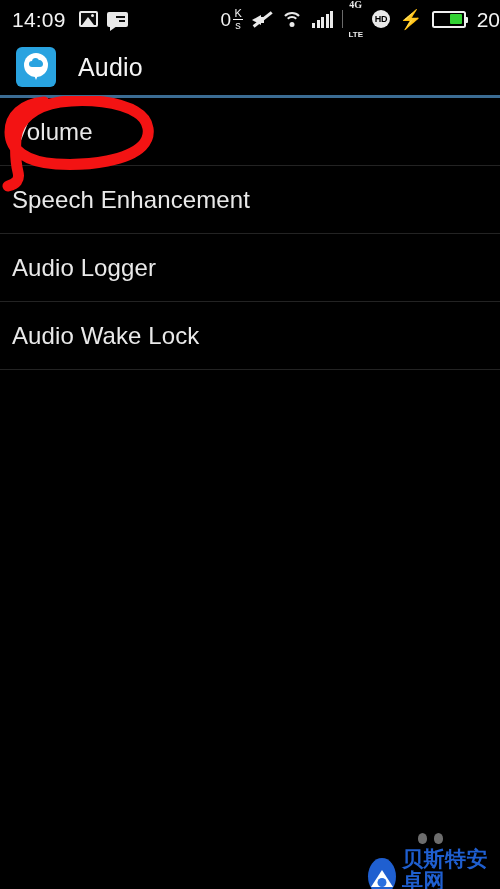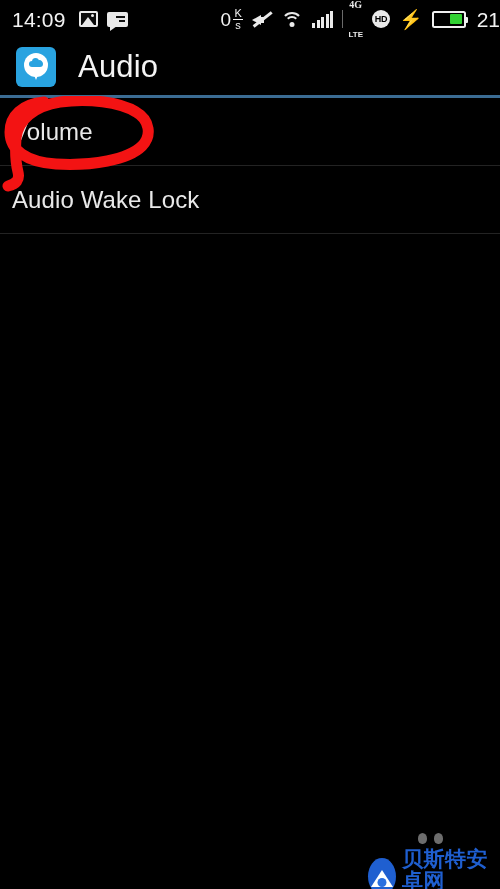--- a/index.html
+++ b/index.html
@@ -97,21 +97,21 @@
   }
   .pin{ width:24px; height:28px; position:relative; }
   .pin .head{ width:24px; height:24px; border-radius:50%; background:#fff; position:absolute; top:0; left:0; }
   .pin .tip{ position:absolute; left:7.5px; top:17px; width:0; height:0;
              border-left:4.5px solid transparent; border-right:4.5px solid transparent; border-top:10px solid #fff; }
   .pin .cloud{ position:absolute; left:5px; top:8px; width:14px; height:6px; background:#29a3e0; border-radius:4px; }
   .pin .cloud:before{ content:""; position:absolute; left:2.5px; top:-3.5px; width:7px; height:7px;
                       border-radius:50%; background:#29a3e0; }
   .pin .cloud:after{ content:""; position:absolute; left:7.5px; top:-1.5px; width:5px; height:5px;
                      border-radius:50%; background:#29a3e0; }
-  .app-title{ color:#f4f4f4; font-size:31px; margin-left:22px; letter-spacing:.2px; }
+  .app-title{ color:#f4f4f4; font-size:25px; margin-left:22px; letter-spacing:.2px; }
 
   .appbar-rule{ position:absolute; top:95px; left:0; width:500px; height:3px; background:#3b6c93; }
 
   
   .list{ position:absolute; top:98px; left:0; width:500px; }
   .row{
     height:68px; display:flex; align-items:center;
     padding-left:12px; border-bottom:1.5px solid #232323; background:#000;
   }
   .row:last-child{ border-bottom:1.5px solid #232323; }
@@ -190,39 +190,45 @@
         <span class="b">LTE</span>
       </span>
 
       <span class="ico-hd">HD</span>
 
       <span class="ico-bolt">⚡</span>
 
       <span class="ico-batt">
         <span class="fill" style="width: 45%; background: rgb(50, 210, 51);"></span>
       </span>
-      <span class="sb-batt-num">21</span>
+      <span class="sb-batt-num">20</span>
     </div>
   </div>
 
   <div class="appbar">
     <div class="app-icon" style="background: rgb(41, 163, 224);">
       <span class="pin">
         <span class="head"></span>
         <span class="tip"></span>
         <span class="cloud"></span>
       </span>
     </div>
     <div class="app-title">Audio</div>
   </div>
   <div class="appbar-rule" style="background: rgb(59, 108, 147);"></div>
 
   <div class="list">
     <div class="row">
       <span class="row-label">Volume</span>
+    </div>
+    <div class="row">
+      <span class="row-label">Speech Enhancement</span>
+    </div>
+    <div class="row">
+      <span class="row-label">Audio Logger</span>
     </div>
     <div class="row">
       <span class="row-label">Audio Wake Lock</span>
     </div>
   </div>
 
   <svg class="annot" viewBox="0 0 200 100">
     <path d="M 44 6
              C 22 8, 10 20, 10 36
              C 10 54, 26 66, 56 68

